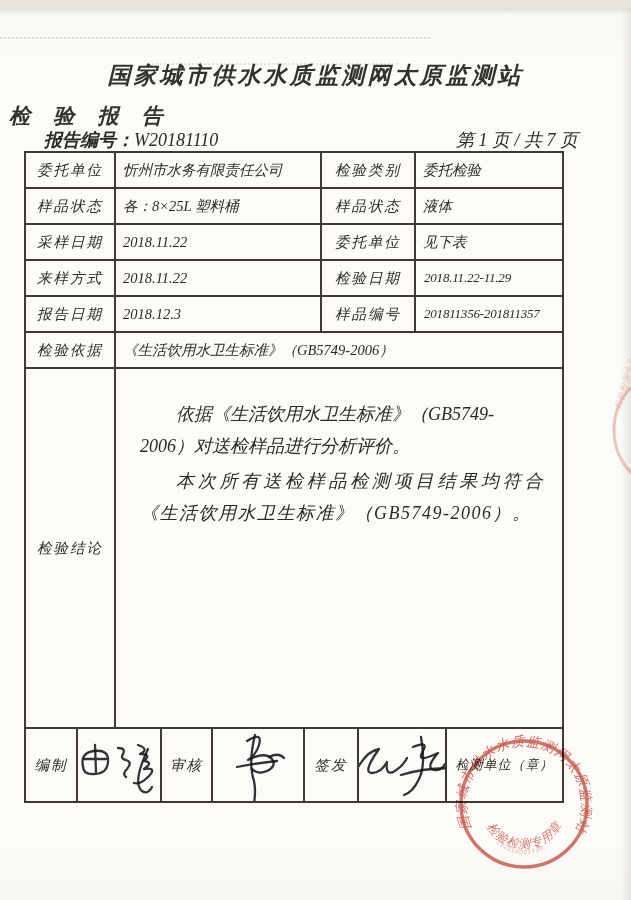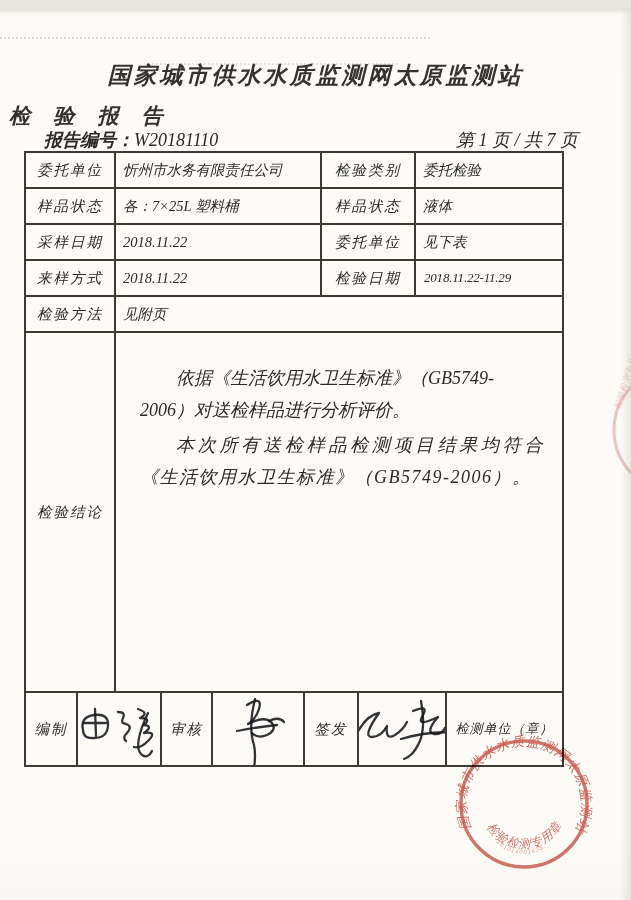--- a/index.html
+++ b/index.html
@@ -81,39 +81,45 @@
         </colgroup>
       <tbody>
           <tr class="r">
         <td class="lbl">委托单位</td>
         <td class="val">忻州市水务有限责任公司</td>
         <td class="lbl">检验类别</td>
         <td class="val">委托检验</td>
       </tr>
       <tr class="r">
         <td class="lbl">样品状态</td>
-        <td class="val">各：7×25L 塑料桶</td>
+        <td class="val">各：8×25L 塑料桶</td>
         <td class="lbl">样品状态</td>
         <td class="val">液体</td>
       </tr>
       <tr class="r">
         <td class="lbl">采样日期</td>
         <td class="val">2018.11.22</td>
         <td class="lbl">委托单位</td>
         <td class="val">见下表</td>
       </tr>
       <tr class="r">
         <td class="lbl">来样方式</td>
         <td class="val">2018.11.22</td>
         <td class="lbl">检验日期</td>
         <td class="val tight">2018.11.22-11.29</td>
       </tr>
       <tr class="r">
-        <td class="lbl">检验方法</td>
-        <td class="val" colspan="3">见附页</td>
+        <td class="lbl">报告日期</td>
+        <td class="val">2018.12.3</td>
+        <td class="lbl">样品编号</td>
+        <td class="val tight">201811356-201811357</td>
+      </tr>
+      <tr class="r">
+        <td class="lbl">检验依据</td>
+        <td class="val" colspan="3">《生活饮用水卫生标准》（GB5749-2006）</td>
       </tr>
       <tr>
         <td class="lbl concl-lbl">检验结论</td>
         <td class="concl" colspan="3">
           <p class="p1">依据《生活饮用水卫生标准》（GB5749-2006）对送检样品进行分析评价。</p>
           <p class="p2">本次所有送检样品检测项目结果均符合《生活饮用水卫生标准》（GB5749-2006）。</p>
         </td>
       </tr>
     </tbody>
       </table>

